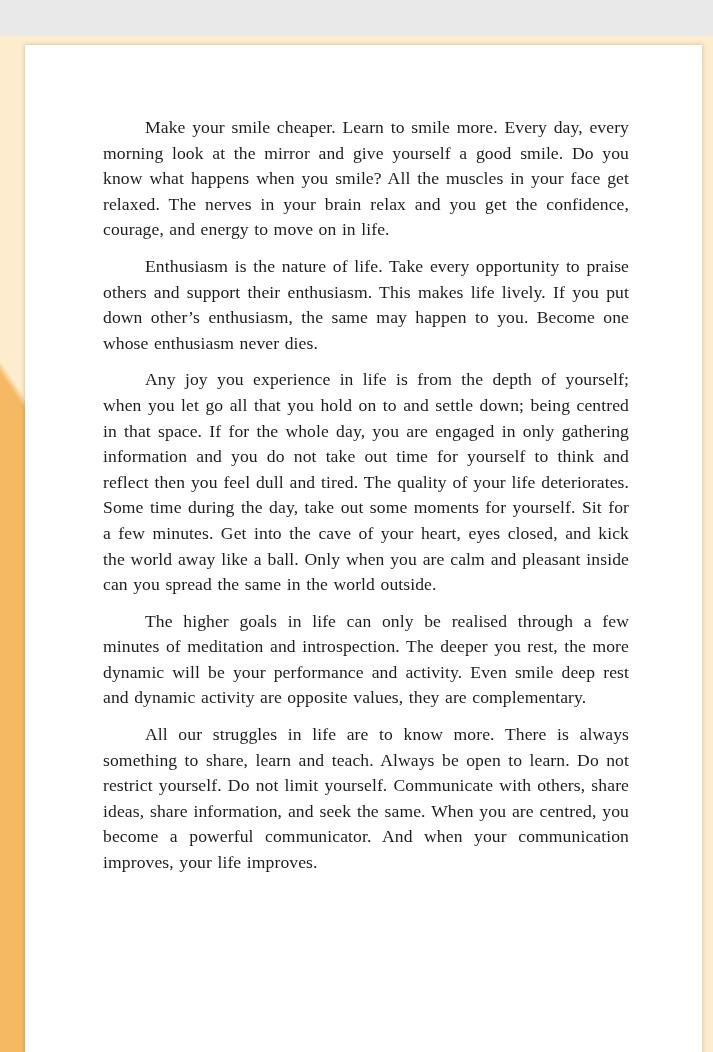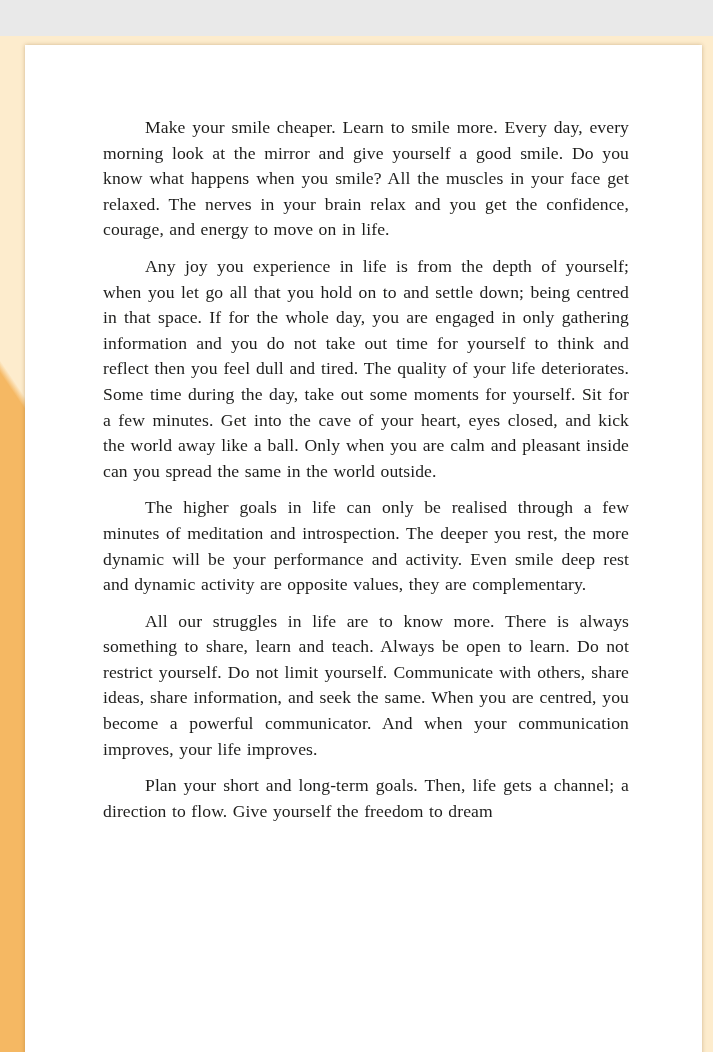--- a/index.html
+++ b/index.html
@@ -46,19 +46,19 @@
     word-spacing: 1px;
   }
 </style>
 </head>
 <body>
 
 <div class="screen">
   <div class="paper">
     <div class="text-block">
       <p>Make your smile cheaper. Learn to smile more. Every day, every morning look at the mirror and give yourself a good smile. Do you know what happens when you smile? All the muscles in your face get relaxed. The nerves in your brain relax and you get the confidence, courage, and energy to move on in life.</p>
+      <p>Enthusiasm is the nature of life. Take every opportunity to praise others and support their enthusiasm. This makes life lively. If you put down other’s enthusiasm, the same may happen to you. Become one whose enthusiasm never dies.</p>
       <p>Any joy you experience in life is from the depth of yourself; when you let go all that you hold on to and settle down; being centred in that space. If for the whole day, you are engaged in only gathering information and you do not take out time for yourself to think and reflect then you feel dull and tired. The quality of your life deteriorates. Some time during the day, take out some moments for yourself. Sit for a few minutes. Get into the cave of your heart, eyes closed, and kick the world away like a ball. Only when you are calm and pleasant inside can you spread the same in the world outside.</p>
       <p>The higher goals in life can only be realised through a few minutes of meditation and introspection. The deeper you rest, the more dynamic will be your performance and activity. Even smile deep rest and dynamic activity are opposite values, they are complementary.</p>
       <p>All our struggles in life are to know more. There is always something to share, learn and teach. Always be open to learn. Do not restrict yourself. Do not limit yourself. Communicate with others, share ideas, share information, and seek the same. When you are centred, you become a powerful communicator. And when your communication improves, your life improves.</p>
-      <p>Plan your short and long-term goals. Then, life gets a channel; a direction to flow. Give yourself the freedom to dream</p>
     </div>
   </div>
 </div>
 
 </body></html>

